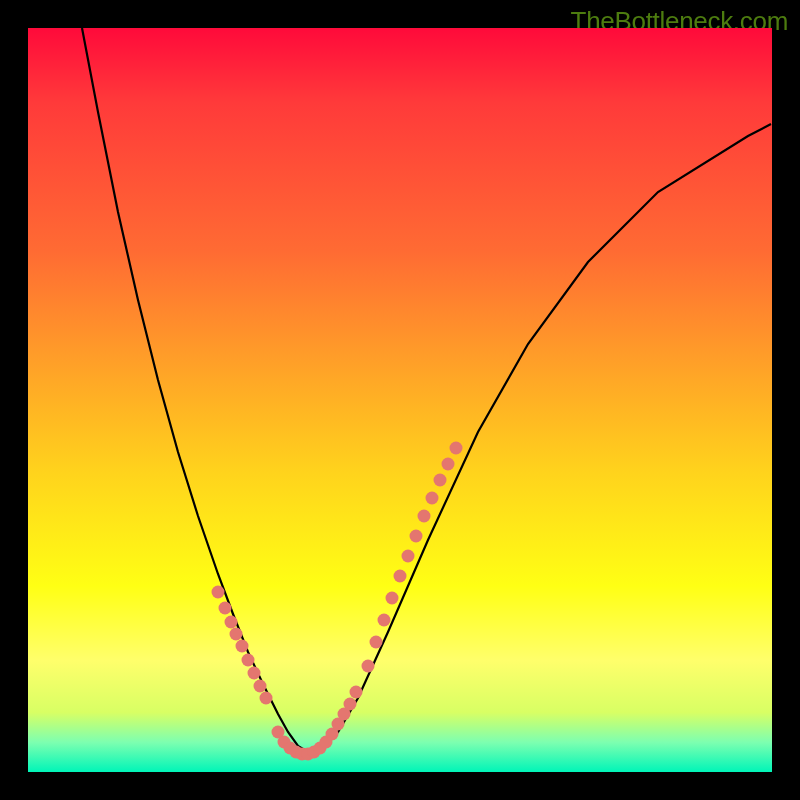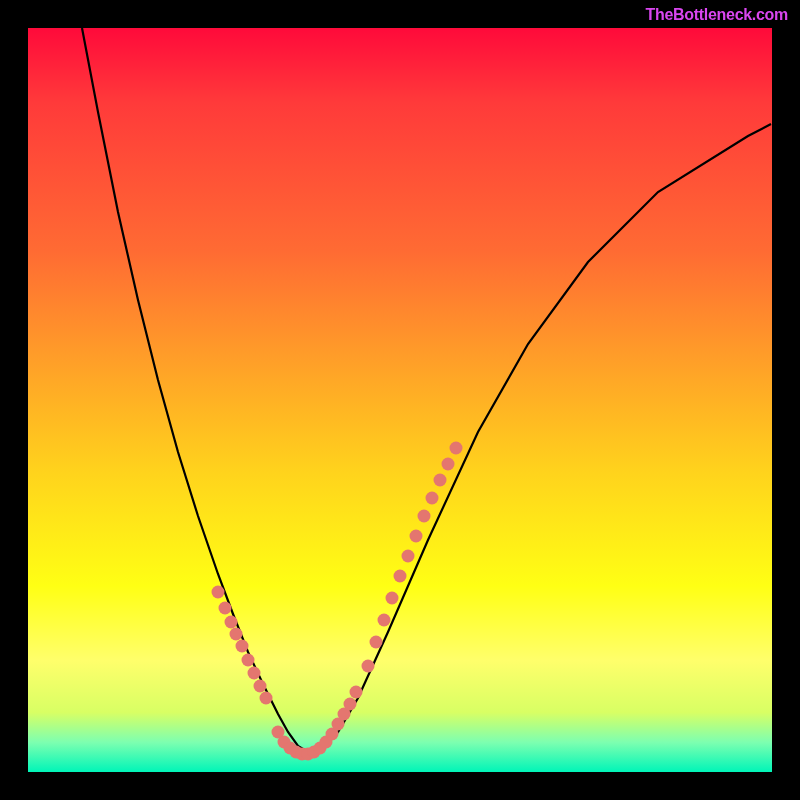--- a/index.html
+++ b/index.html
@@ -30,23 +30,23 @@
       #d8ff64 92%,
       #7dffb0 96%,
       #00f5b8 100%
     );
   }
   .watermark {
     position: absolute;
     top: 6px;
     right: 12px;
     font-family: Arial, Helvetica, sans-serif;
-    font-size: 16px;
-    font-weight: bold;
-    color: #d946ef;
+    font-size: 26px;
+    font-weight: normal;
+    color: #4d7c0f;
     letter-spacing: -0.3px;
   }
   svg.curve-layer {
     position: absolute;
     top: 0;
     left: 0;
     width: 744px;
     height: 744px;
   }
 </style>

